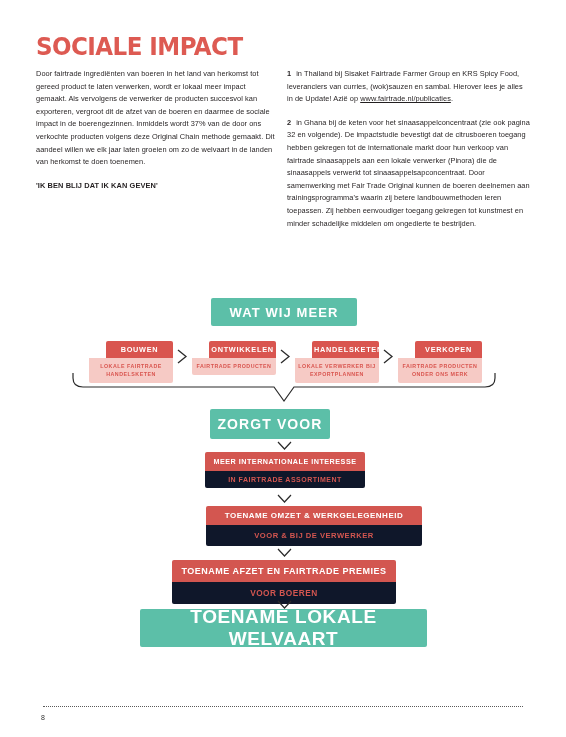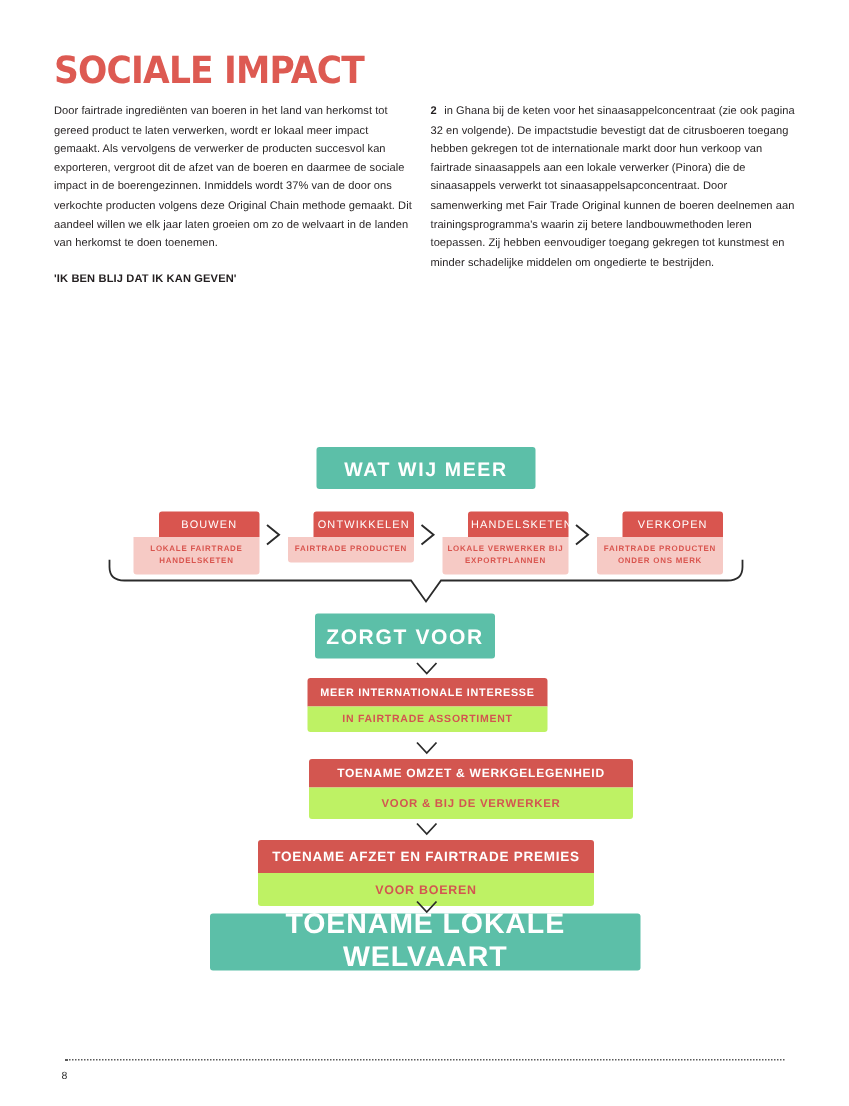--- a/index.html
+++ b/index.html
@@ -100,21 +100,21 @@
   
   .fbox {
     position: absolute;
     top: 53px;
     width: 84px;
   }
   .fbox .head {
     background: #d9554f;
     color: #ffffff;
     font-size: 7.3px;
-    font-weight: normal;
+    font-weight: bold;
     letter-spacing: 0.75px;
     text-align: center;
     padding: 4px 2px 4px 2px;
     border-radius: 2px 2px 0 0;
     margin-left: 17px;
   }
   .fbox .body {
     background: #f6cac5;
     color: #d9554f;
     font-size: 5.3px;
@@ -145,21 +145,21 @@
   .sbox { position: absolute; }
   .sbox .head {
     background: #d35650;
     color: #ffffff;
     font-weight: bold;
     text-align: center;
     letter-spacing: 0.5px;
     border-radius: 2px 2px 0 0;
   }
   .sbox .body {
-    background: #bef264;
+    background: #0f172a;
     color: #d35650;
     font-weight: bold;
     text-align: center;
     letter-spacing: 0.5px;
     border-radius: 0 0 2px 2px;
   }
 
   #sbox-interesse { left: 205px; top: 164px; width: 160px; }
   #sbox-interesse .head { font-size: 7.2px; padding: 5px 2px; }
   #sbox-interesse .body { font-size: 7px;   padding: 5px 2px; }
@@ -214,20 +214,21 @@
 <body>
 
 <div id="page-title">SOCIALE IMPACT</div>
 
 <div class="col" id="col-left">
   <p>Door fairtrade ingrediënten van boeren in het land van herkomst tot gereed product te laten verwerken, wordt er lokaal meer impact gemaakt. Als vervolgens de verwerker de producten succesvol kan exporteren, vergroot dit de afzet van de boeren en daarmee de sociale impact in de boerengezinnen. Inmiddels wordt 37% van de door ons verkochte producten volgens deze Original Chain methode gemaakt. Dit aandeel willen we elk jaar laten groeien om zo de welvaart in de landen van herkomst te doen toenemen.</p>
   <p class="subhead">'IK BEN BLIJ DAT IK KAN GEVEN'</p>
 </div>
 
 <div class="col" id="col-right">
+  <p><span class="numtag">1</span><span>in Thailand bij Sisaket Fairtrade Farmer Group en KRS Spicy Food, leveranciers van curries, (wok)sauzen en sambal. Hierover lees je alles in de Update! Azië op </span><a class="link" href="#">www.fairtrade.nl/publicaties</a><span>.</span></p>
   <p><span class="numtag">2</span><span>in Ghana bij de keten voor het sinaasappelconcentraat (zie ook pagina 32 en volgende). De impactstudie bevestigt dat de citrusboeren toegang hebben gekregen tot de internationale markt door hun verkoop van fairtrade sinaasappels aan een lokale verwerker (Pinora) die de sinaasappels verwerkt tot sinaasappelsapconcentraat. Door samenwerking met Fair Trade Original kunnen de boeren deelnemen aan trainingsprogramma's waarin zij betere landbouwmethoden leren toepassen. Zij hebben eenvoudiger toegang gekregen tot kunstmest en minder schadelijke middelen om ongedierte te bestrijden.</span></p>
 </div>
 
 <div id="diagram">
 
   <div class="banner" id="banner-wat">WAT WIJ MEER</div>
 
   <div class="fbox" id="fbox-1">
     <div class="head">BOUWEN</div>
     <div class="body">LOKALE FAIRTRADE HANDELSKETEN</div>

